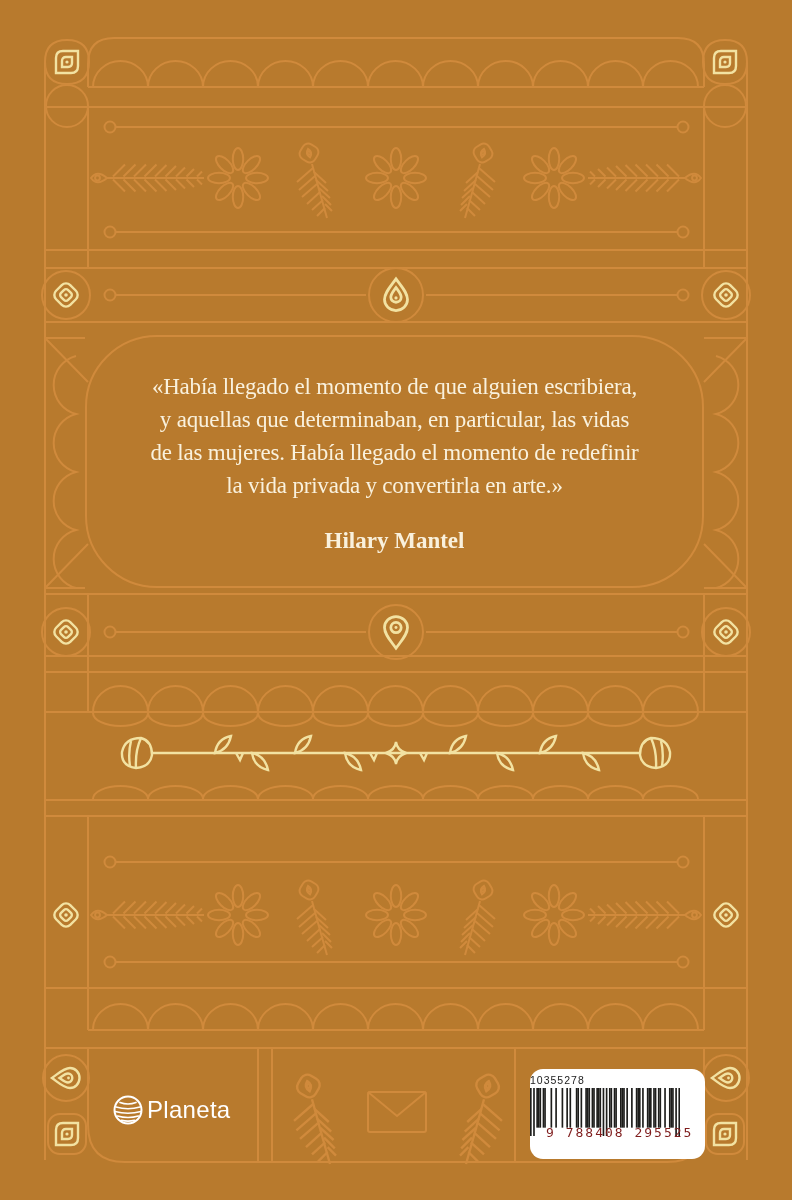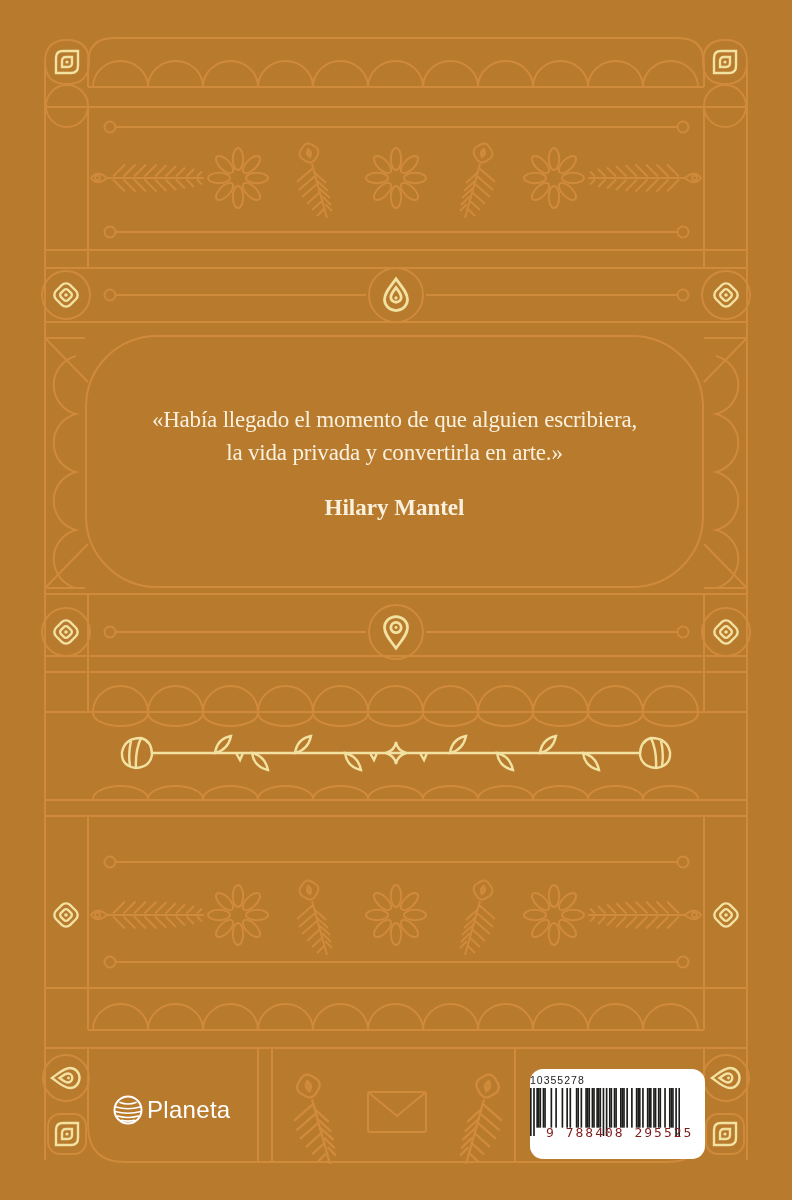--- a/index.html
+++ b/index.html
@@ -334,20 +334,22 @@
           </g>
         <g transform="translate(583,0) scale(1,-1)">
             <use href="#leafU"></use>
           </g>
       </g>
     </g>
   </svg>
 
   <div class="quote-box">
     <p>«Había llegado el momento de que alguien escribiera,</p>
+    <p>y aquellas que determinaban, en particular, las vidas</p>
+    <p>de las mujeres. Había llegado el momento de redefinir</p>
     <p>la vida privada y convertirla en arte.»</p>
     <p class="attr">Hilary Mantel</p>
   </div>
 
   <div class="planeta">
     <svg width="32" height="32" viewBox="0 0 32 32" fill="none" stroke="#ffffff" stroke-width="2" stroke-linecap="round">
       <circle cx="16" cy="16" r="13.5"></circle>
       <path d="M8,8.5 Q16,11.5 24,8.5" stroke-width="1.7"></path>
       <path d="M4,13 Q16,16.5 28,13" stroke-width="1.7"></path>
       <path d="M3,17.5 Q16,21 29,17.5" stroke-width="1.7"></path>

